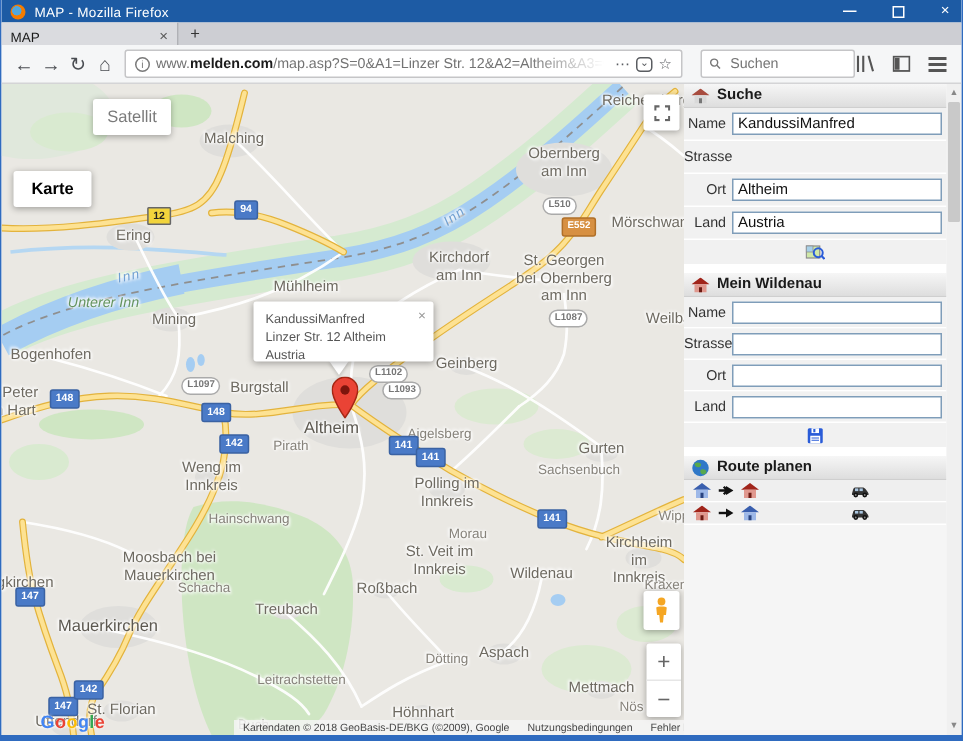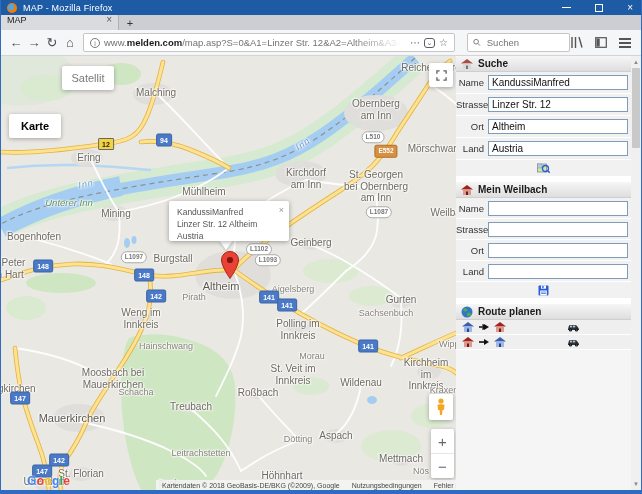--- a/index.html
+++ b/index.html
@@ -12,21 +12,21 @@
   .titlebar{height:15px;background:#1d5ba4;display:flex;align-items:center;padding:1px 6px;color:#fff;}
   .fx-logo{width:10px;height:10px;border-radius:50%;margin-right:6px;flex:none;
     background:radial-gradient(circle at 42% 42%, #4fa8e0 0 36%, #f57c00 40% 72%, #e64a19 100%);}
   .titlebar .title{font-size:9px;letter-spacing:.2px;}
   .win-controls{margin-left:auto;display:flex;align-items:center;gap:24px;padding-right:2px;}
   .wc-min{width:9px;height:1px;background:#fff;}
   .wc-max{width:8px;height:8px;border:1px solid #fff;}
   .wc-close{font-size:10px;line-height:8px;color:#fff;}
   
   .tabbar{height:15px;background:#cdced3;display:flex;align-items:stretch;}
-  .tab{width:118px;background:#dadbdf;border-right:1px solid #b0b1b6;display:flex;align-items:flex-start;
+  .tab{width:118px;background:#dadbdf;border-right:1px solid #b0b1b6;display:flex;align-items:flex-end;
     padding:0 6px;font-size:9px;color:#1a1a1a;}
   .tab .tab-close{margin-left:auto;color:#5a5a5a;font-size:10px;line-height:1;}
   .newtab{width:22px;display:flex;align-items:center;justify-content:center;font-size:11px;color:#333;}
   
   .navbar{height:26px;background:#f5f6f7;border-bottom:1px solid #d4d4d6;display:flex;align-items:center;padding:0 6px;}
   .nav-ic{width:18px;text-align:center;font-size:13px;color:#4a4d52;flex:none;}
   .urlbar{width:372px;height:19px;background:#fff;border:1px solid #c5c5c7;border-radius:2px;
     display:flex;align-items:center;gap:4px;padding:0 6px;margin-left:4px;}
   .info-ic{width:10px;height:10px;border:1px solid #7a7a7a;border-radius:50%;font-size:7px;line-height:9px;
     text-align:center;color:#7a7a7a;flex:none;}
@@ -378,21 +378,20 @@
             <rect x="5" y="6.5" width="2" height="3.5" fill="#777"></rect>
           </svg>
         <span>Suche</span>
       </div>
       <div class="srow">
         <label>Name</label>
         <input value="KandussiManfred" style="">
       </div>
       <div class="srow">
         <label>Strasse</label>
-        <input value="Linzer Str. 12" style="">
       </div>
       <div class="srow">
         <label>Ort</label>
         <input value="Altheim" style="">
       </div>
       <div class="srow">
         <label>Land</label>
         <input value="Austria" style="">
       </div>
       <div class="sicon-row">
@@ -404,21 +403,21 @@
           </svg>
       </div>
       <div class="sgap"></div>
 
       <div class="shead">
         <svg width="12" height="10" viewBox="0 0 12 10">
             <polygon points="6,0 12,4.5 0,4.5" fill="#a0241a"></polygon>
             <rect x="2" y="4.5" width="8" height="5.5" fill="#e0988e"></rect>
             <rect x="5" y="6.5" width="2" height="3.5" fill="#6b1a12"></rect>
           </svg>
-        <span>Mein Weilbach</span>
+        <span>Mein Wildenau</span>
       </div>
       <div class="srow h21">
         <label>Name</label>
         <input value="" style="">
       </div>
       <div class="srow h21">
         <label>Strasse</label>
         <input value="" style="">
       </div>
       <div class="srow h21">

